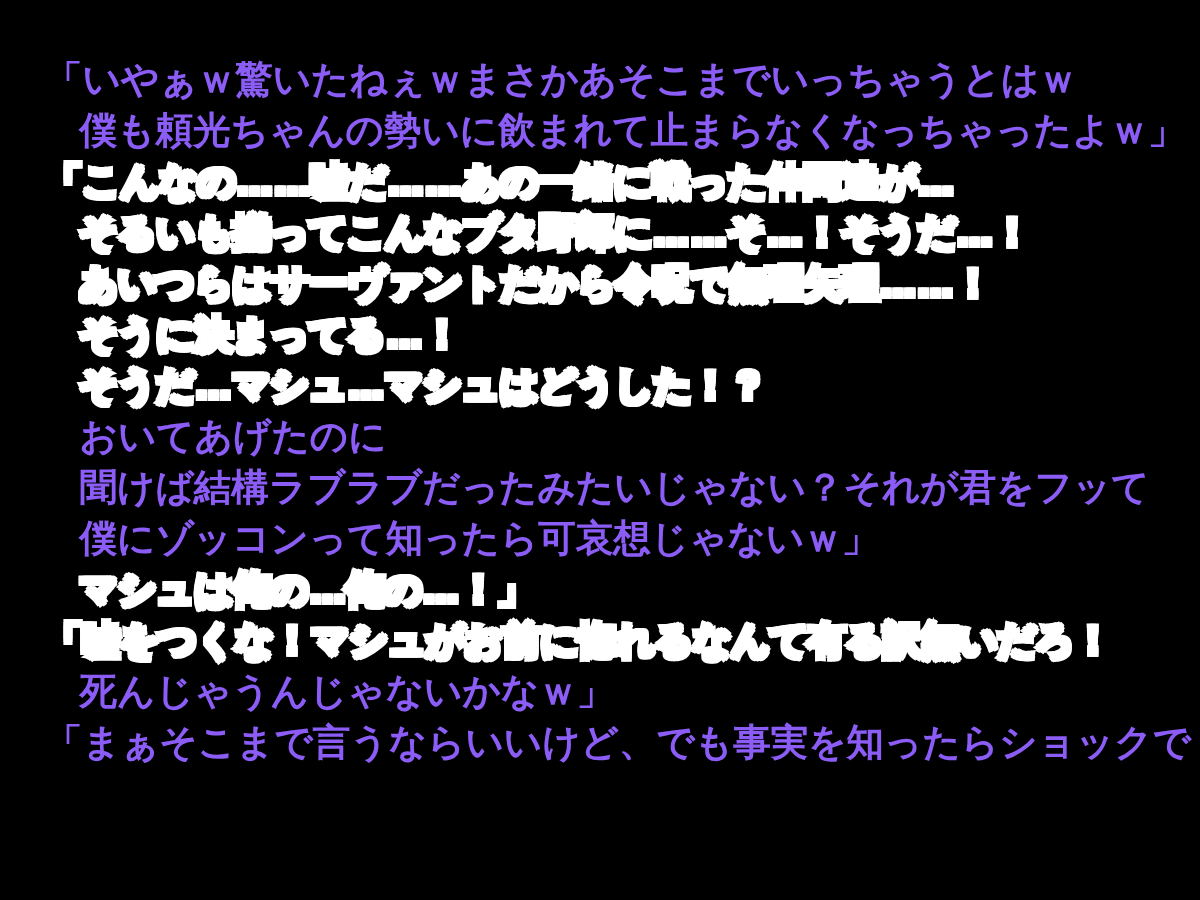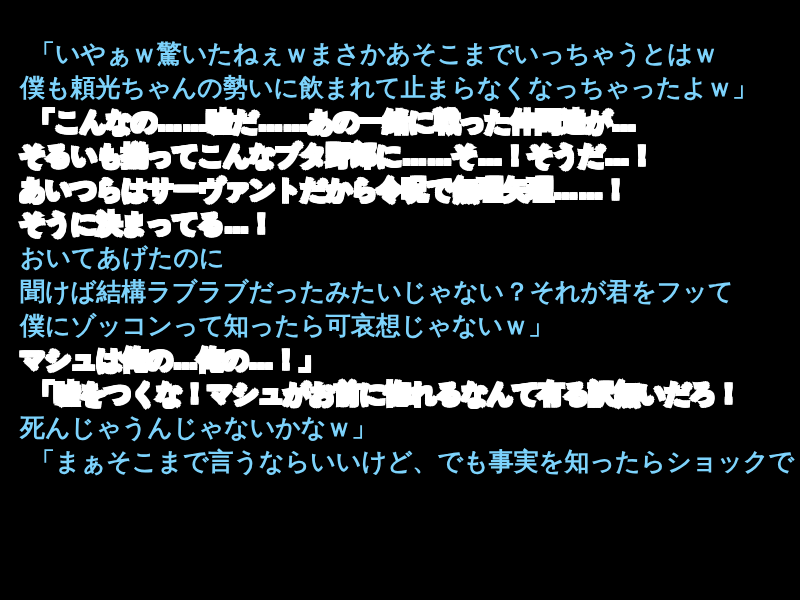--- a/index.html
+++ b/index.html
@@ -18,25 +18,25 @@
     position: absolute;
     top: 36px;
     left: 0;
     width: 800px;
   }
   .line {
     font-family: "Liberation Sans", "DejaVu Sans", sans-serif;
     font-weight: bold;
     font-size: 25px;
     line-height: 34px;
-    color: #7dd3fc;
+    color: #8b5cf6;
     white-space: pre;
   }
   .line.quote { padding-left: 30px; }
-  .line.cont  { padding-left: 20px; }
+  .line.cont  { padding-left: 53px; }
   
   .line.outline {
     color: #7dd3fc;
     -webkit-text-stroke: 4px #ffffff;
     text-shadow:
       -2px -2px 0 #ffffff,  2px -2px 0 #ffffff,
       -2px  2px 0 #ffffff,  2px  2px 0 #ffffff,
        0   -2px 0 #ffffff,  0    2px 0 #ffffff,
       -2px  0   0 #ffffff,  2px  0   0 #ffffff;
   }
@@ -45,20 +45,21 @@
 <body>
 
 <div id="screen">
   <div id="text-block">
       <div class="line solid quote">「いやぁｗ驚いたねぇｗまさかあそこまでいっちゃうとはｗ</div>
       <div class="line solid cont">僕も頼光ちゃんの勢いに飲まれて止まらなくなっちゃったよｗ」</div>
       <div class="line outline quote">「こんなの……嘘だ……あの一緒に戦った仲間達が…</div>
       <div class="line outline cont">そるいも揃ってこんなブタ野郎に……そ…！そうだ…！</div>
       <div class="line outline cont">あいつらはサーヴァントだから令呪で無理矢理……！</div>
       <div class="line outline cont">そうに決まってる…！</div>
+      <div class="line outline cont">そうだ…マシュ…マシュはどうした！？</div>
       <div class="line solid cont">おいてあげたのに</div>
       <div class="line solid cont">聞けば結構ラブラブだったみたいじゃない？それが君をフッて</div>
       <div class="line solid cont">僕にゾッコンって知ったら可哀想じゃないｗ」</div>
       <div class="line outline cont">マシュは俺の…俺の…！」</div>
       <div class="line outline quote">「嘘をつくな！マシュがお前に惚れるなんて有る訳無いだろ！</div>
       <div class="line solid cont">死んじゃうんじゃないかなｗ」</div>
       <div class="line solid quote">「まぁそこまで言うならいいけど、でも事実を知ったらショックで</div>
     </div>
 </div>
 

